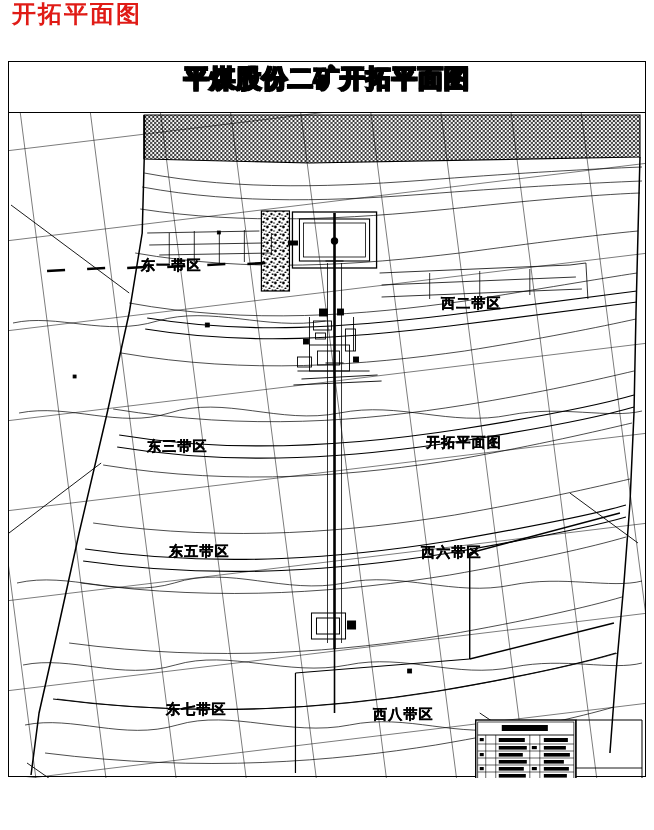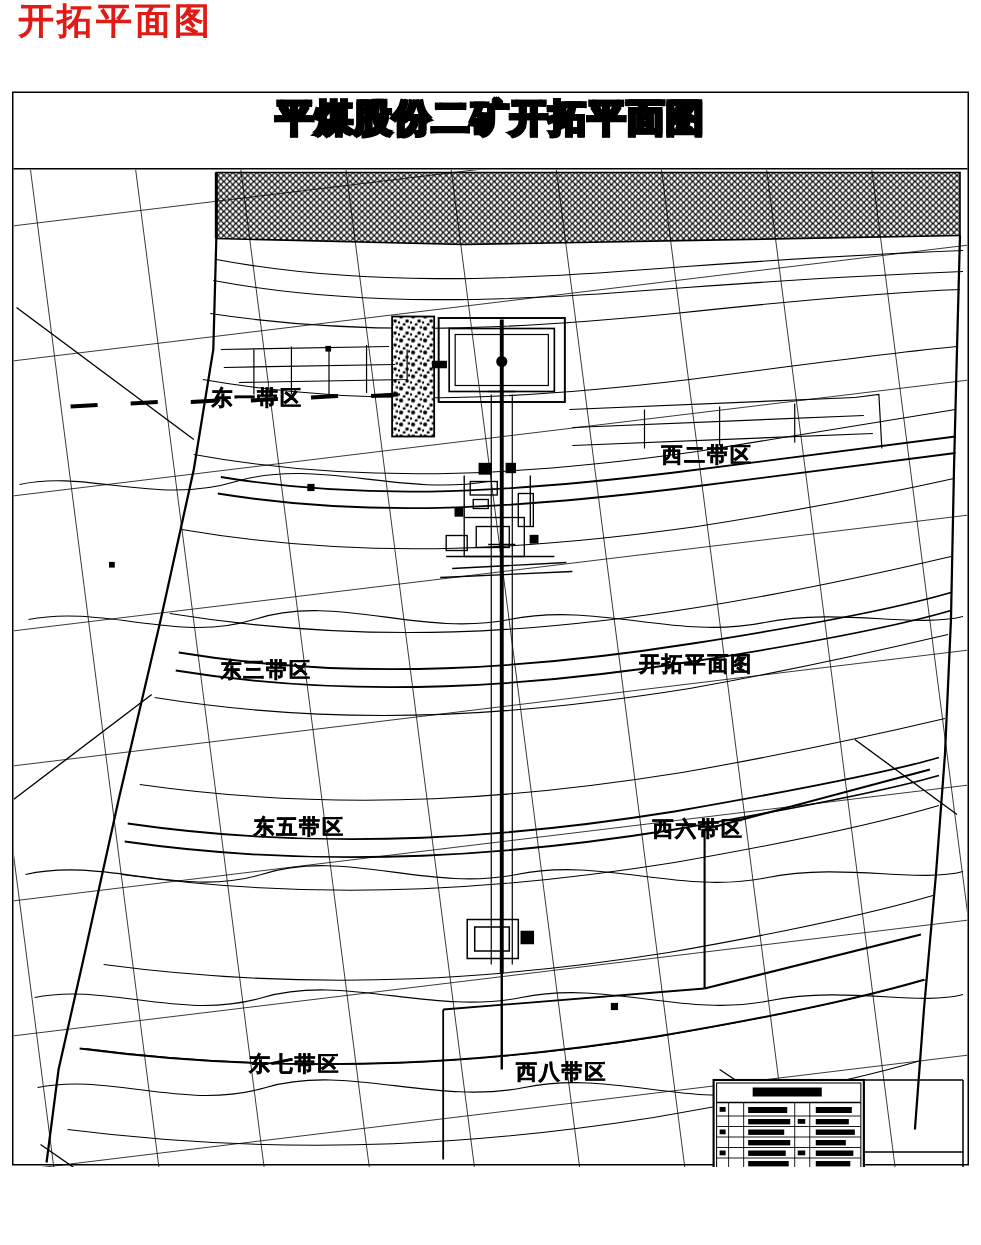--- a/index.html
+++ b/index.html
@@ -348,18 +348,18 @@
         </g>
 
       </g>
     </svg>
 
     <div class="zone-label" style="left:132px;top:144px;">东一带区</div>
     <div class="zone-label" style="left:432px;top:182px;">西二带区</div>
     <div class="zone-label" style="left:138px;top:325px;">东三带区</div>
     <div class="zone-label" style="left:417px;top:321px;">开拓平面图</div>
     <div class="zone-label" style="left:120px;top:430px;margin-left:40px;">东五带区</div>
-    <div class="zone-label" style="left:426px;top:431px;">西六带区</div>
+    <div class="zone-label" style="left:412px;top:431px;">西六带区</div>
     <div class="zone-label" style="left:125px;top:588px;margin-left:32px;">东七带区</div>
-    <div class="zone-label" style="left:335px;top:593px;">西八带区</div>
+    <div class="zone-label" style="left:364px;top:593px;">西八带区</div>
 
   </div>
 </div>
 
 </body></html>

